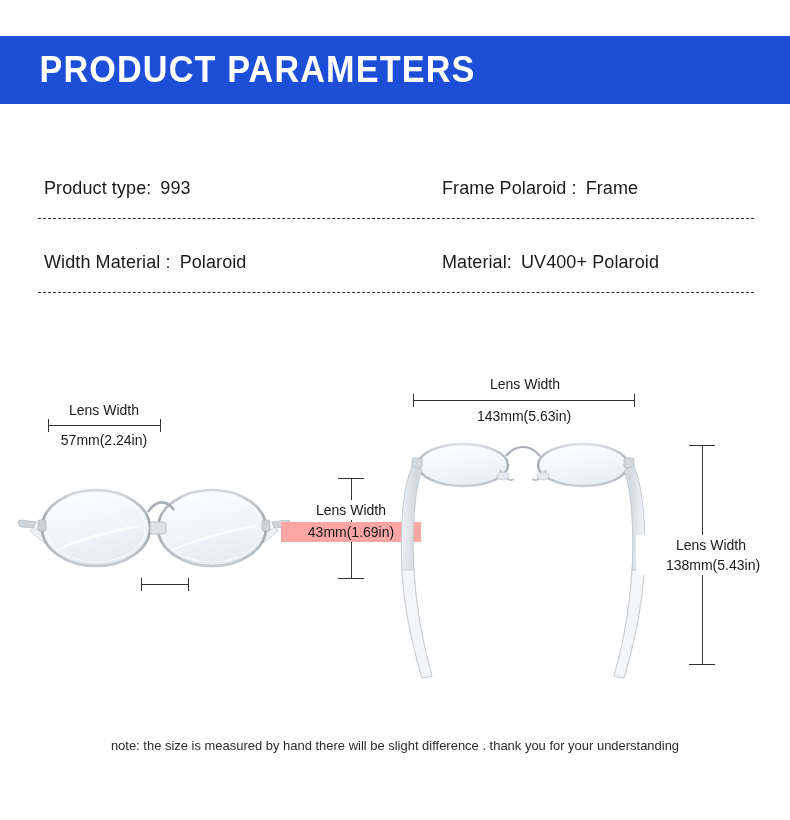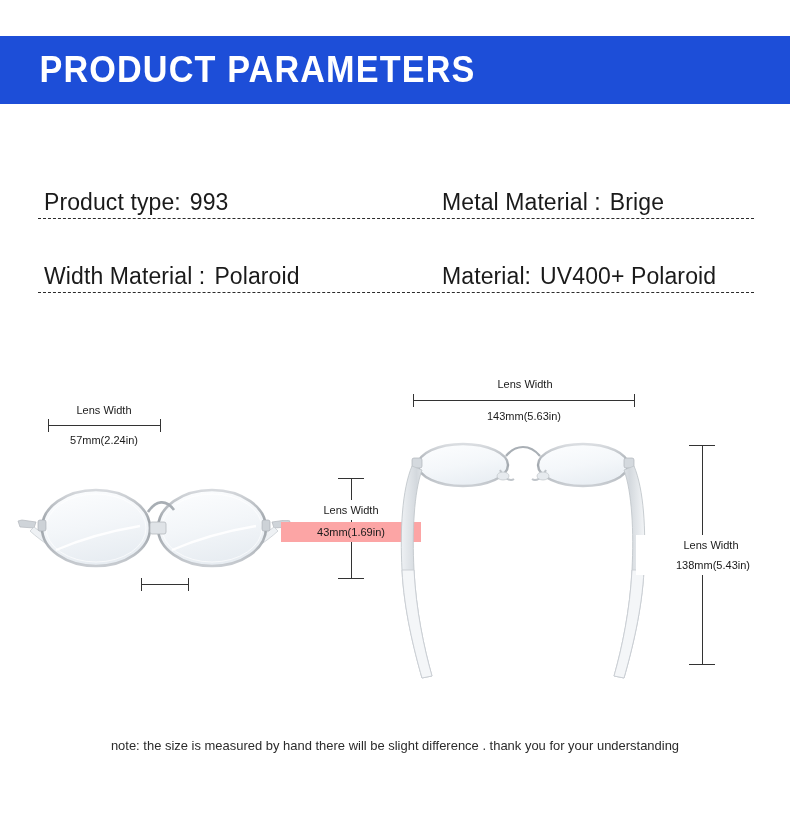--- a/index.html
+++ b/index.html
@@ -51,22 +51,22 @@
     left: 38px;
     top: 168px;
     width: 716px;
   }
   .param-row {
     position: relative;
     height: 74px;
   }
   .param-cell {
     position: absolute;
-    top: 21px;
-    font-size: 23px;
+    top: 10px;
+    font-size: 18px;
     font-weight: normal;
     white-space: nowrap;
     letter-spacing: 0.1px;
   }
   .param-cell.left  { left: 6px; }
   .param-cell.right { left: 404px; }
   .param-label { color: #1a1a1a; }
   .param-value { color: #1a1a1a; margin-left: 9px; }
   .dashline {
     position: absolute;
@@ -81,21 +81,21 @@
   .diagram {
     position: absolute;
     left: 0;
     top: 330px;
     width: 790px;
     height: 400px;
   }
 
   .dim-text {
     position: absolute;
-    font-size: 11px;
+    font-size: 14px;
     color: #1a1a1a;
     white-space: nowrap;
     line-height: 20px;
     text-align: center;
   }
 
   
   .hline {
     position: absolute;
     height: 0;
@@ -145,21 +145,21 @@
     <div class="banner-title">PRODUCT PARAMETERS</div>
   </div>
 
   <div class="params">
 
     <div class="param-row">
       <div class="param-cell left">
         <span class="param-label">Product type:</span><span class="param-value">993</span>
       </div>
       <div class="param-cell right">
-        <span class="param-label">Metal Material :</span><span class="param-value">Brige</span>
+        <span class="param-label">Frame Polaroid :</span><span class="param-value">Frame</span>
       </div>
       <div class="dashline"></div>
     </div>
 
     <div class="param-row">
       <div class="param-cell left">
         <span class="param-label">Width Material :</span><span class="param-value">Polaroid</span>
       </div>
       <div class="param-cell right">
         <span class="param-label">Material:</span><span class="param-value">UV400+ Polaroid</span>

